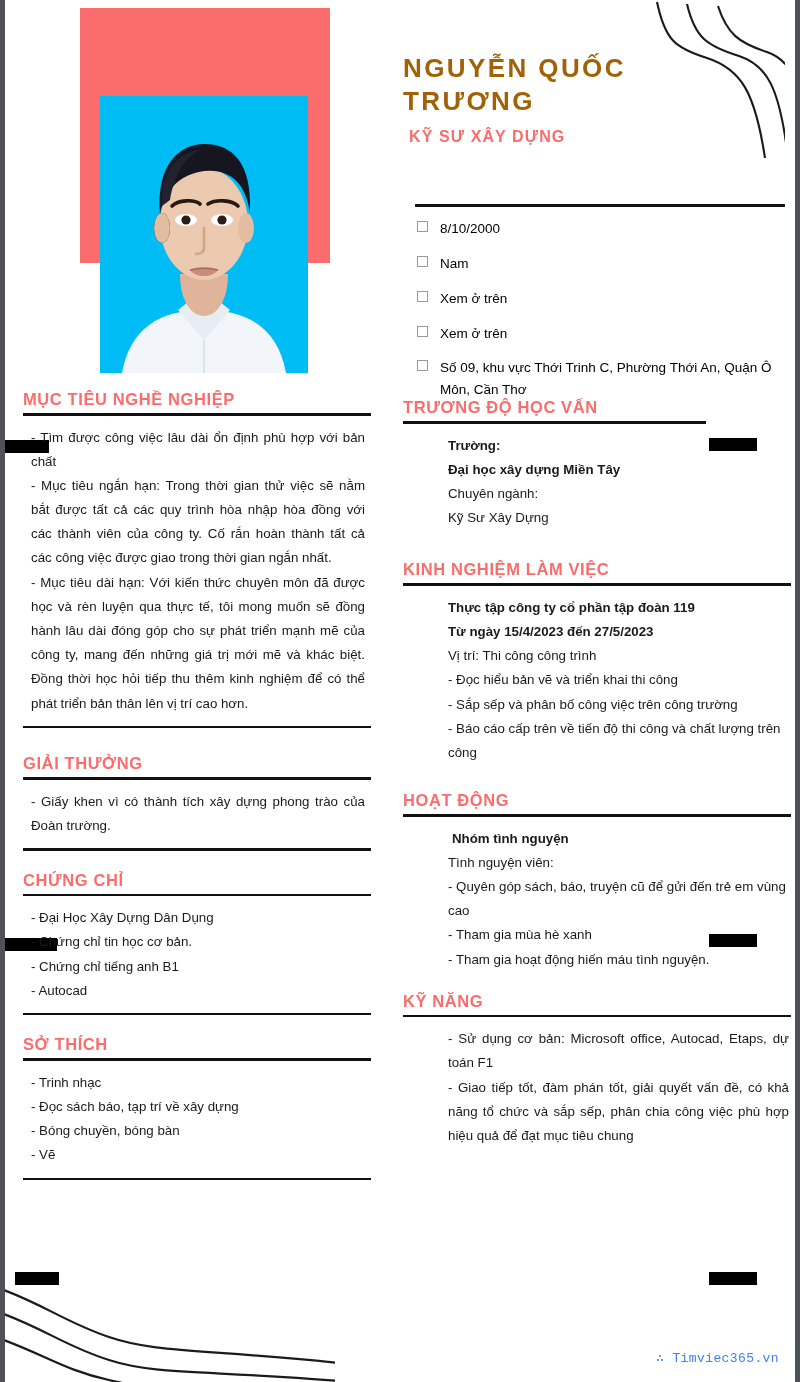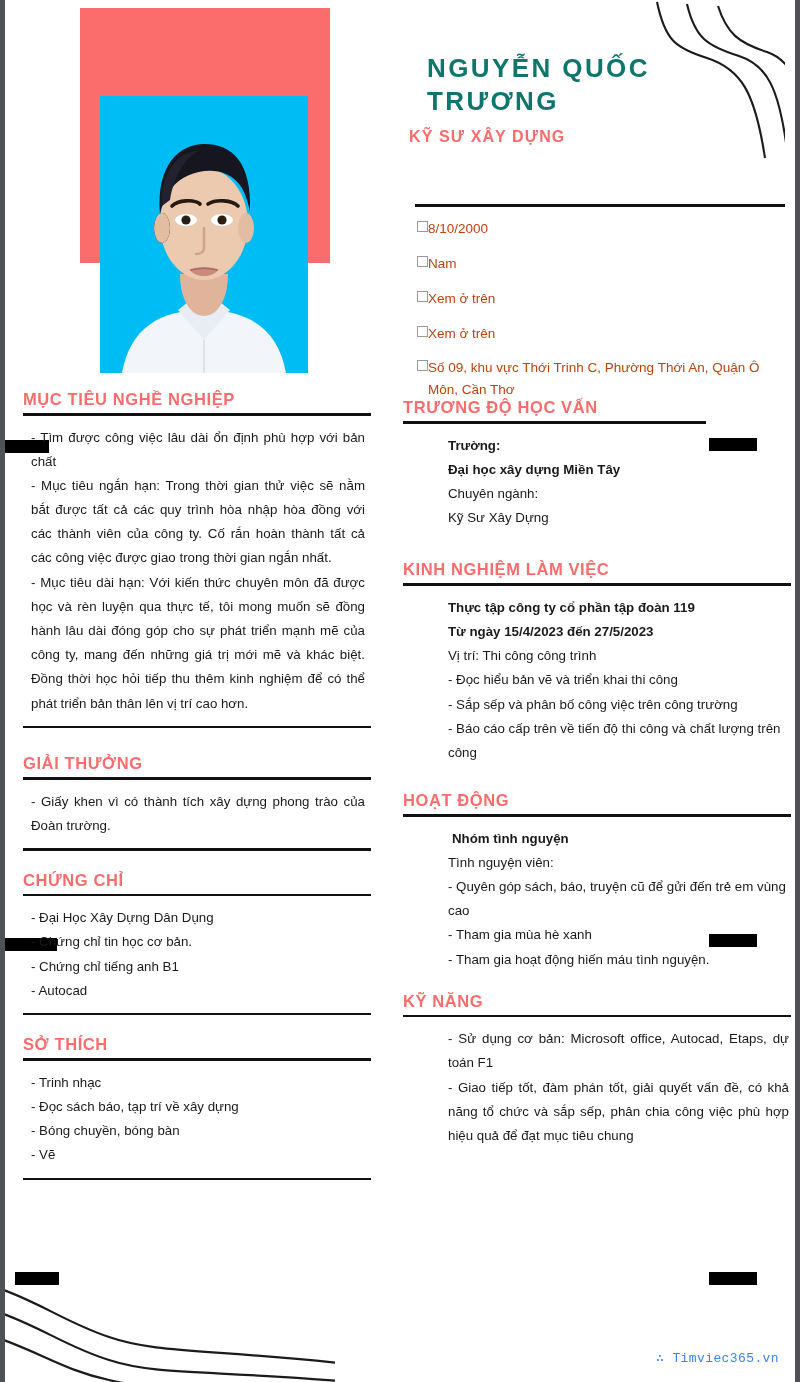--- a/index.html
+++ b/index.html
@@ -35,31 +35,31 @@
   .photo-img {
     position:absolute; left:25px; top:88px; width:208px; height:277px;
     background:#00bcf5; overflow:hidden;
   }
   .photo-img svg { display:block; width:100%; height:100%; }
 
   
   .head { position:absolute; left:398px; top:52px; width:360px; }
   .name {
     font-size:26px; font-weight:bold; letter-spacing:2.4px;
-    color:#0f766e; line-height:1.25;margin-left:24px;
+    color:#a16207; line-height:1.25;
   }
   .job-title {
     margin-top:11px; margin-left:6px;
     font-size:16px; font-weight:bold; letter-spacing:1.1px; color:#fb6c6c;
   }
   .head-rule { position:absolute; left:410px; top:204px; width:370px; height:2.5px; background:#111; }
 
   
   .contact { position:absolute; left:412px; top:218px; width:360px; }
-  .contact li { list-style:none; display:flex; margin-bottom:13px; font-size:13.5px; color:#c2410c; }
+  .contact li { list-style:none; display:flex; gap:12px; margin-bottom:13px; font-size:13.5px; color:#000000; }
   .cbox {
     flex:0 0 auto; width:11px; height:11px; margin-top:3px;
     border:1.3px solid #9a9a9a; background:#fff;
   }
   .ctext { line-height:1.62; }
 
   
   .col-left  { position:absolute; left:18px;  top:390px; width:348px; }
   .col-right { position:absolute; left:398px; top:398px; width:388px; }
 

